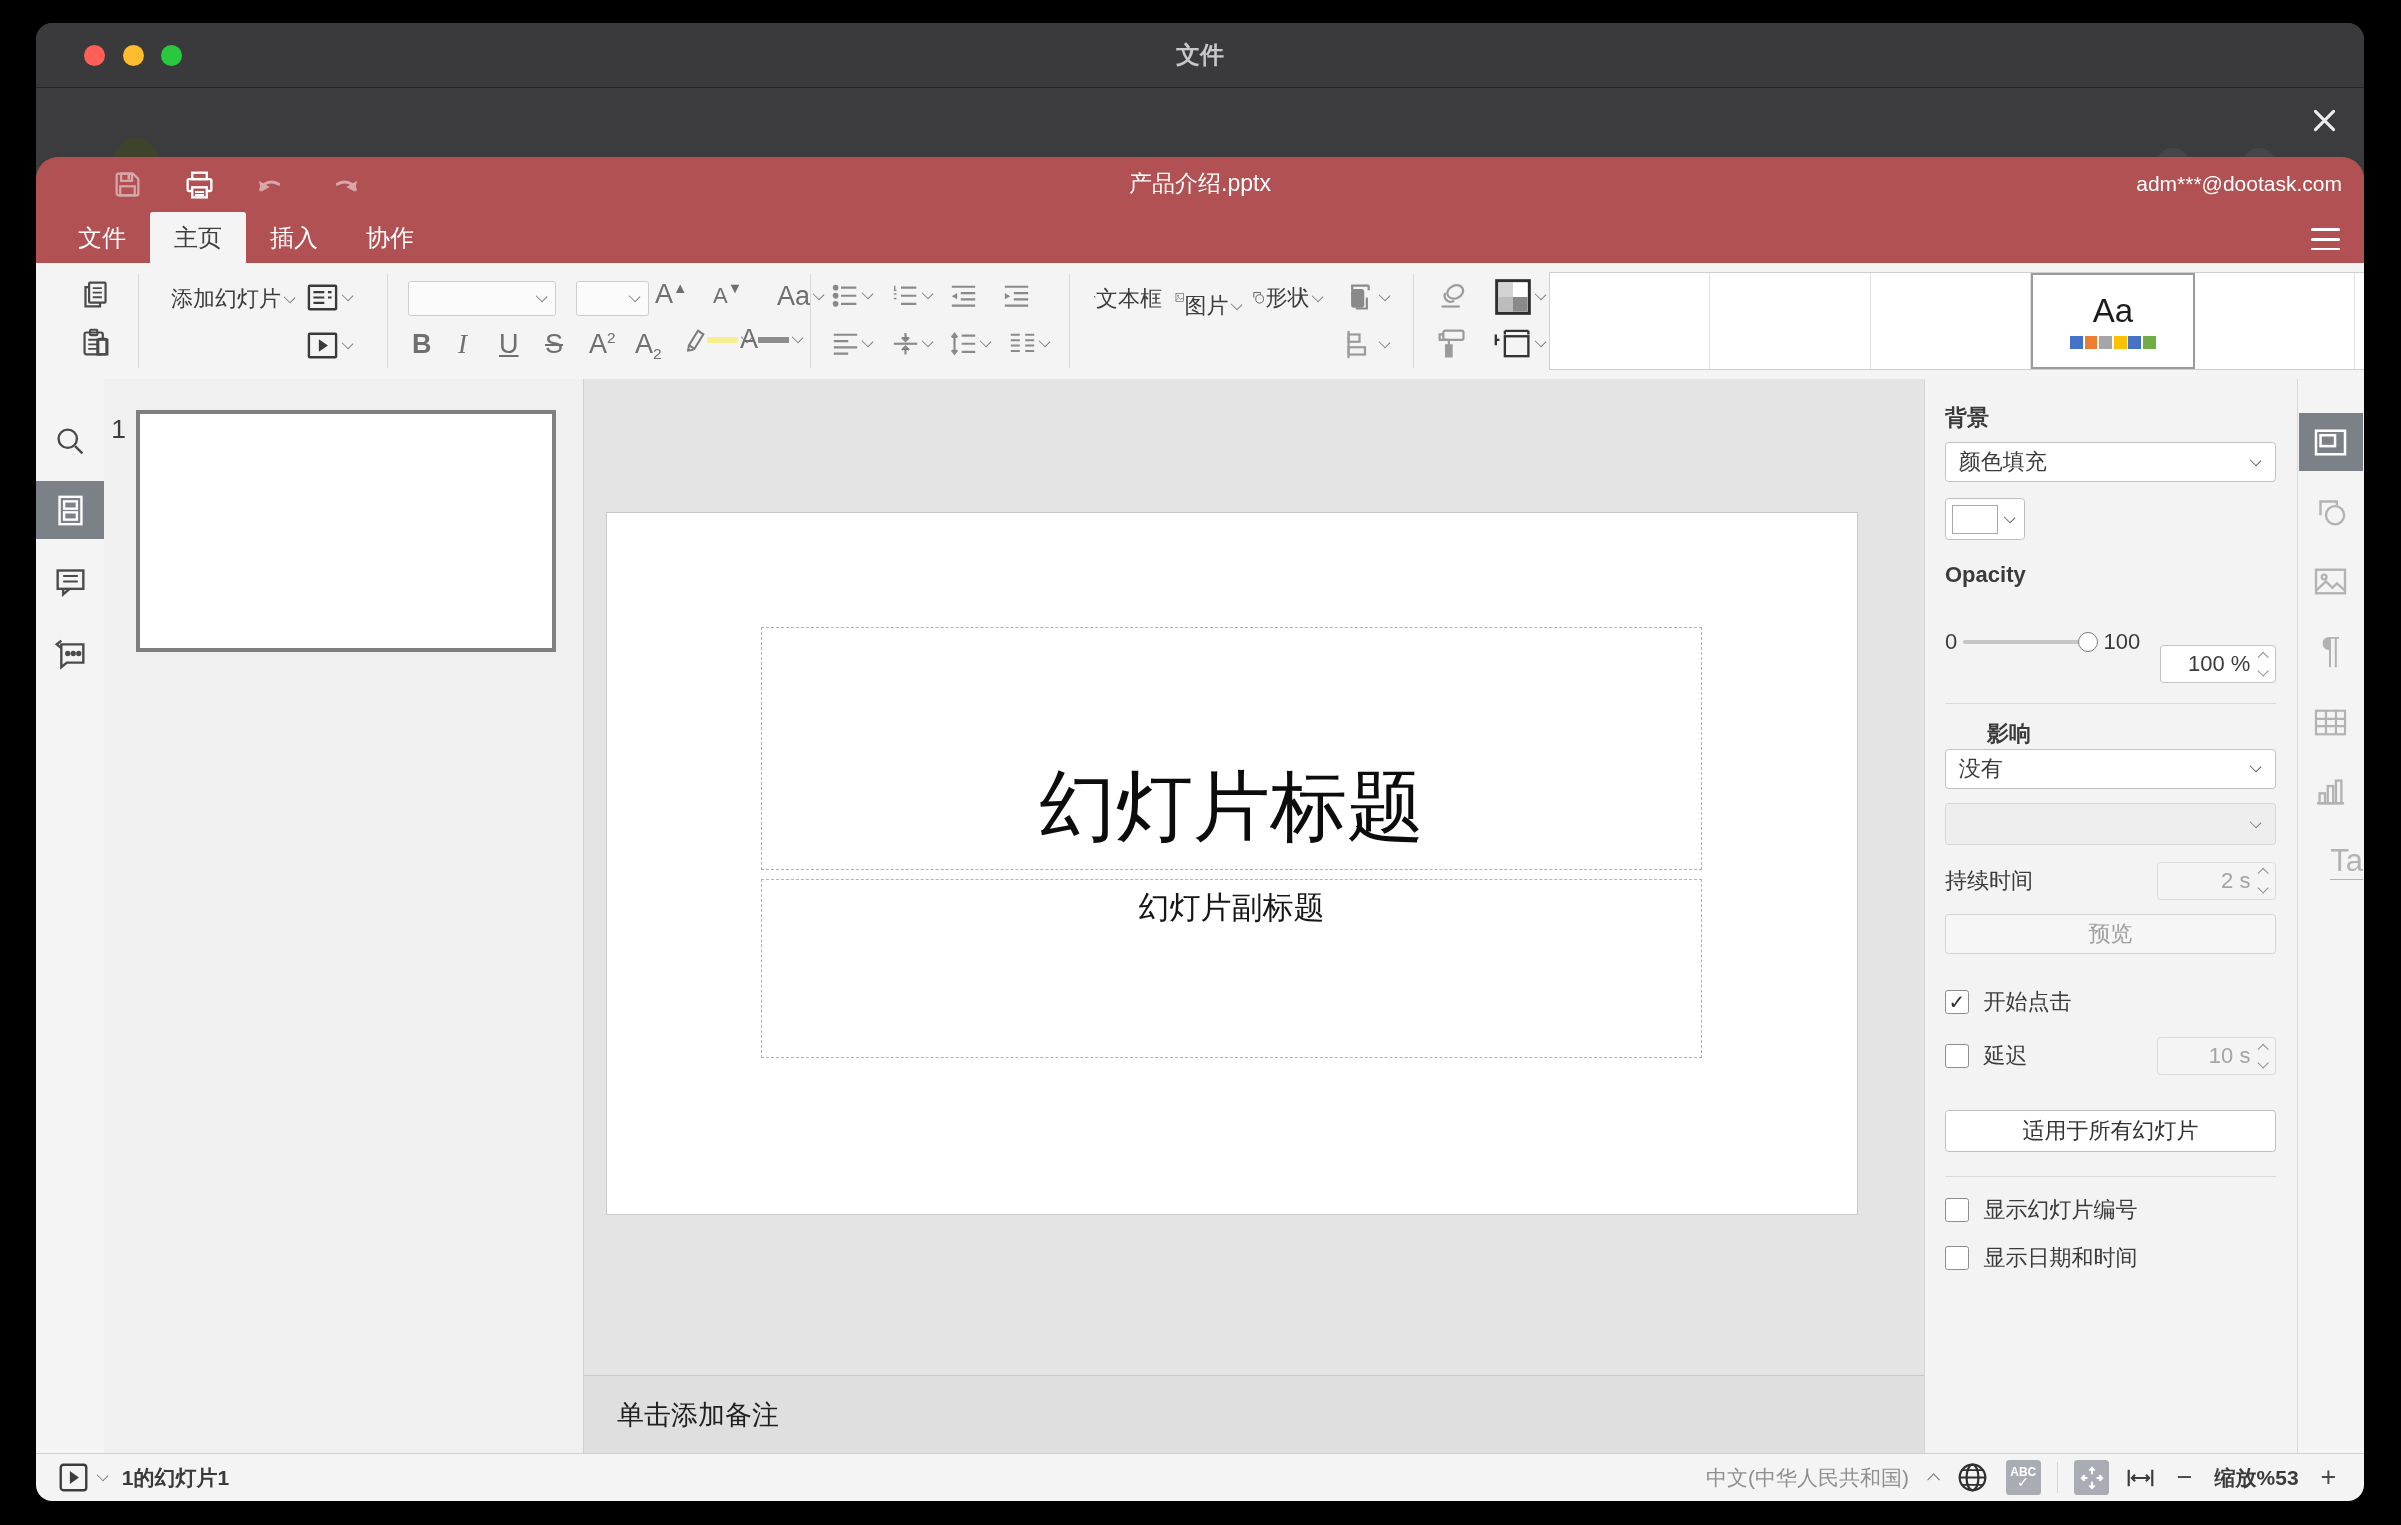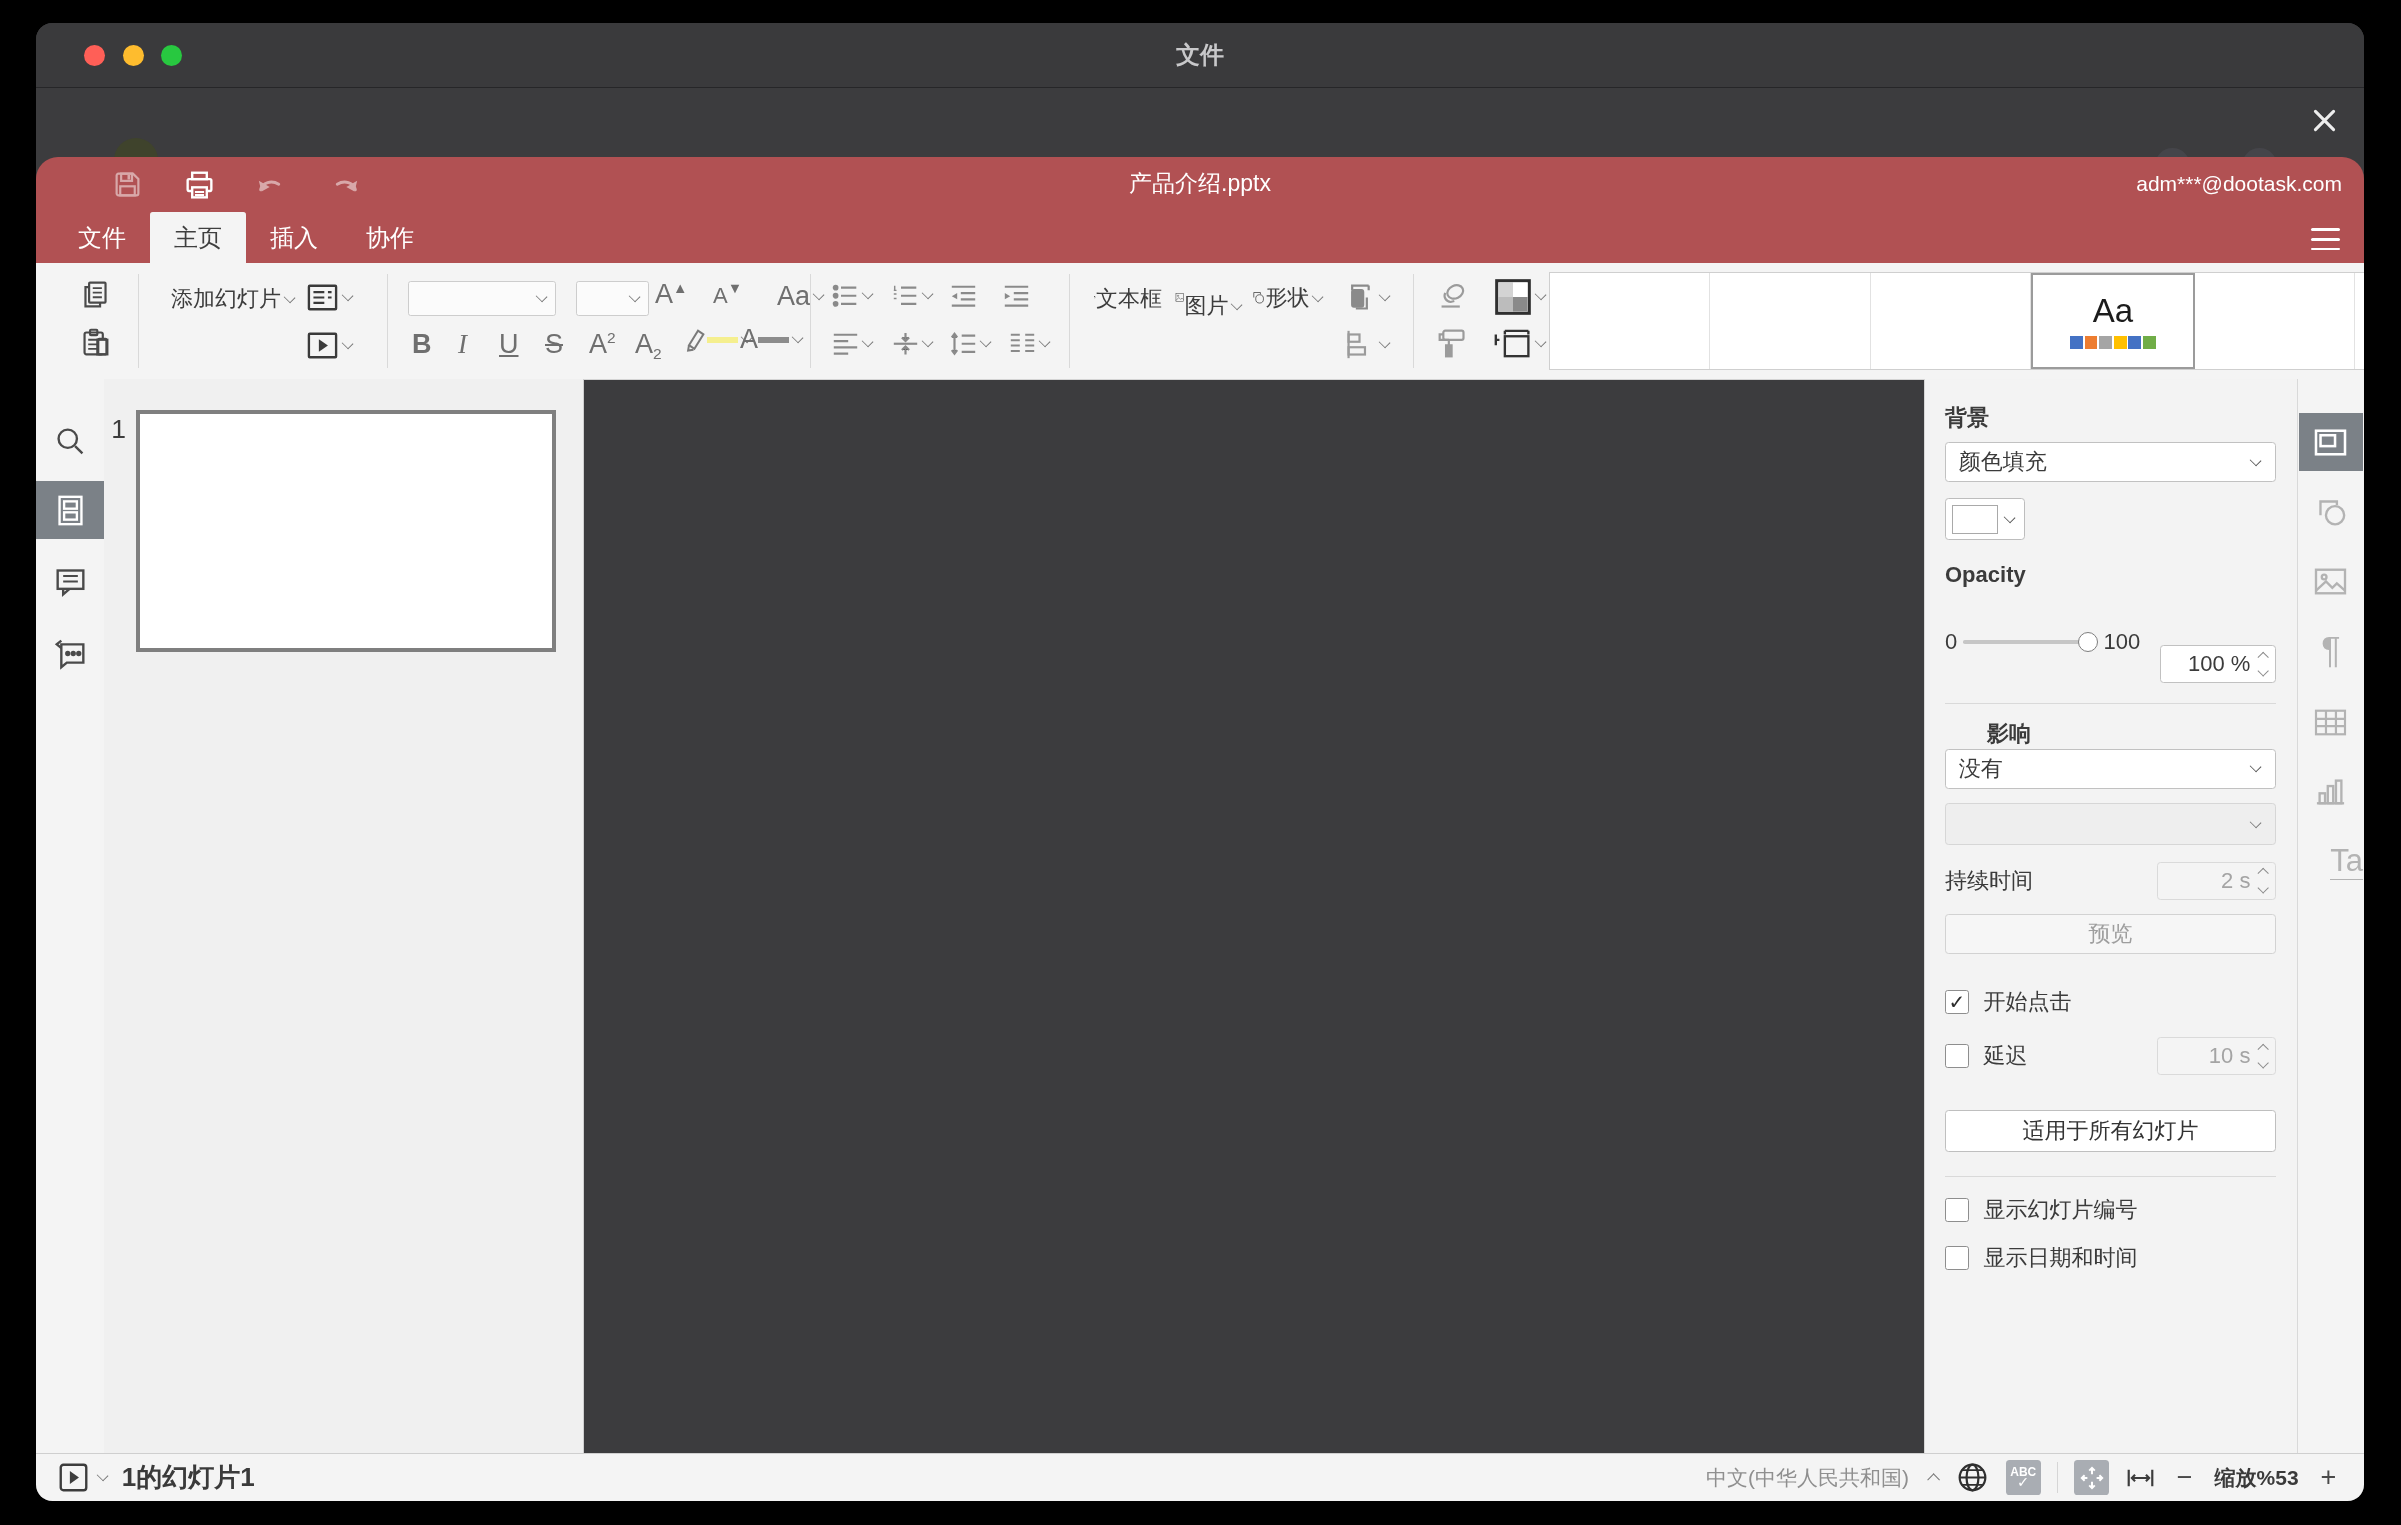--- a/index.html
+++ b/index.html
@@ -89,21 +89,21 @@
   
   #swatch-btn{margin-top:16.4px;width:78px;height:40px;border:0.9px solid #bdbdbd;border-radius:3.6px;background:#fff;
               display:flex;align-items:center;}
   #swatch-color{width:44px;height:27px;margin-left:5.5px;border:0.9px solid #a9a9a9;background:#fff;}
   
   .rs-item{left:0.9px;width:64px;height:58px;display:flex;align-items:center;justify-content:center;}
   .selband{background:#7b8187;}
   
   #statusbar{left:0;bottom:0;right:0;height:48px;background:#f4f4f4;border-top:0.9px solid #cfcfcf;
              display:flex;align-items:center;padding:0 22px;box-sizing:border-box;}
-  #slide-info{font-size:26px;font-weight:700;color:#3a3a3a;margin-left:12.8px;}
+  #slide-info{font-size:21px;font-weight:700;color:#3a3a3a;margin-left:12.8px;}
   #sb-right{margin-left:auto;display:flex;align-items:center;gap:16.4px;}
   #lang{color:#8f8f8f;font-size:21px;}
   .sb-toggle{width:35px;height:35px;border-radius:3.6px;display:flex;align-items:center;justify-content:center;}
   .sb-toggle.on{background:#a9adb3;}
   #zoom-label{font-size:21px;font-weight:700;color:#3a3a3a;}
   .zbtn{font-size:27px;color:#4a4a4a;width:27px;text-align:center;}
   .sb-sep{width:0.9px;height:31px;background:#d6d6d6;}
   svg{display:block;}
   .icon-stack{display:flex;flex-direction:row;align-items:center;}
 </style>
@@ -454,20 +454,33 @@
             <circle cx="27" cy="18" r="1.6" fill="#4a4a4a"></circle>
           </svg>
       </div>
     </div>
 
     <div id="thumbs" class="abs">
       <div id="thumb-num" class="abs">1</div>
       <div id="thumb1" class="abs"></div>
     </div>
 
+    <div id="editor" class="abs">
+      <div id="slide" class="abs">
+        <div id="ph-title" class="ph abs">
+          <span id="slide-title">幻灯片标题</span>
+        </div>
+        <div id="ph-sub" class="ph abs">
+          <span id="slide-subtitle">幻灯片副标题</span>
+        </div>
+      </div>
+      <div id="notes" class="abs">
+        <span>单击添加备注</span>
+      </div>
+    </div>
 
     <div id="panel" class="abs">
       <div class="p-h" style="margin-top:24px;">背景</div>
       <div class="dd" style="margin-top:9px;gap:30px;">
         <span>颜色填充</span>
           <span class="chev" style="border-color:#555;"></span>
       </div>
       <div id="swatch-btn">
         <div id="swatch-color"></div>
         <span class="chev" style="margin-left:7.3px;border-color:#555;"></span>

